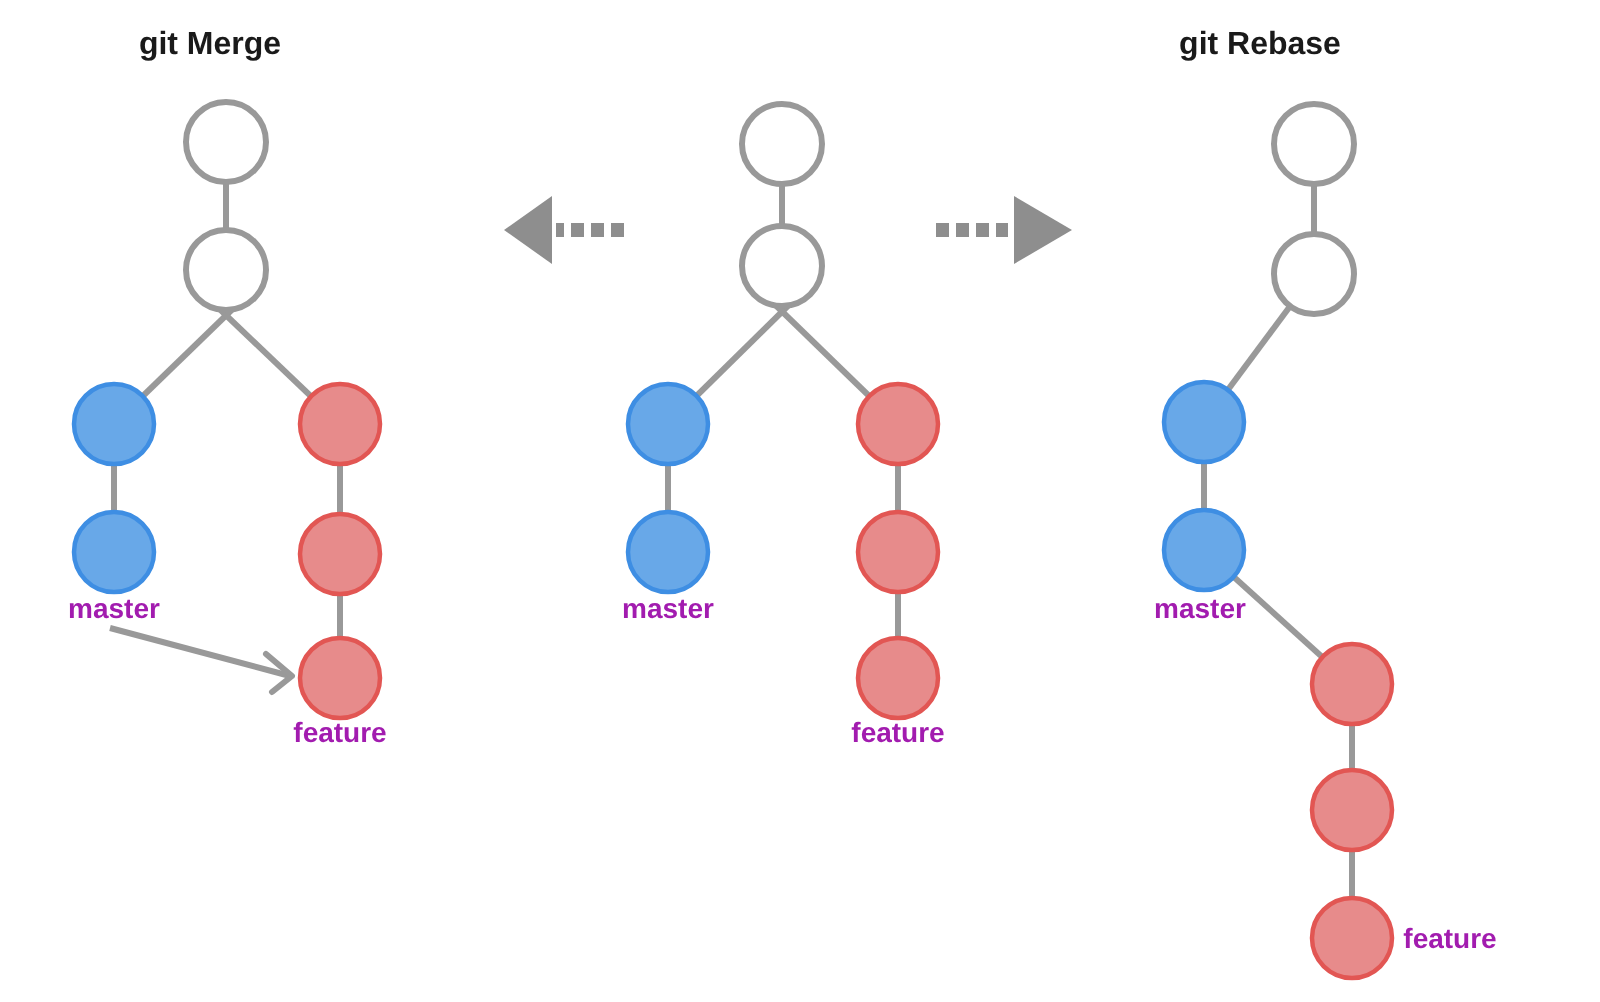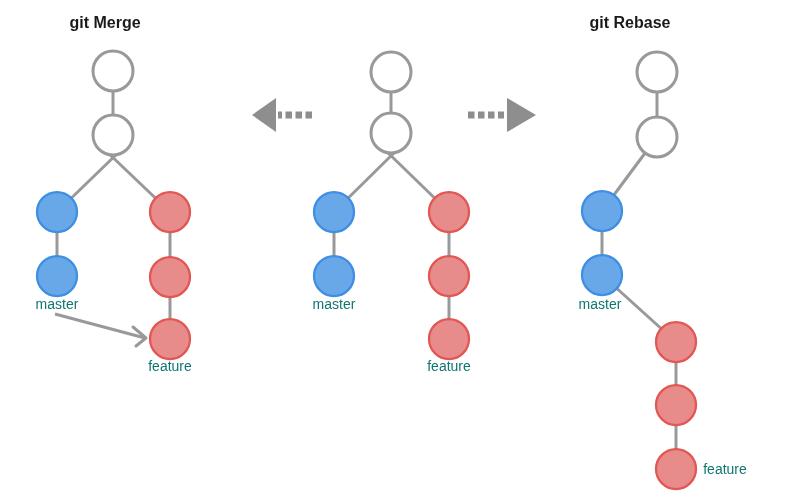--- a/index.html
+++ b/index.html
@@ -26,22 +26,22 @@
     white-space: nowrap;
     line-height: 1;
   }
   .title {
     font-size: 16px;
     font-weight: 700;
     color: #1a1a1a;
   }
   .lbl {
     font-size: 14px;
-    font-weight: 400;
-    color: #0f766e;
+    font-weight: 700;
+    color: #a21caf;
   }
 </style>
 </head>
 <body>
 
 <div class="stage">
   <svg id="graph-svg" width="800" height="501" viewBox="0 0 800 501">
       <line x1="113" y1="71" x2="113" y2="135" stroke="#999999" stroke-width="3"></line>
       <line x1="57" y1="212" x2="122" y2="149" stroke="#999999" stroke-width="3"></line>
       <line x1="170" y1="212" x2="104" y2="149" stroke="#999999" stroke-width="3"></line>

